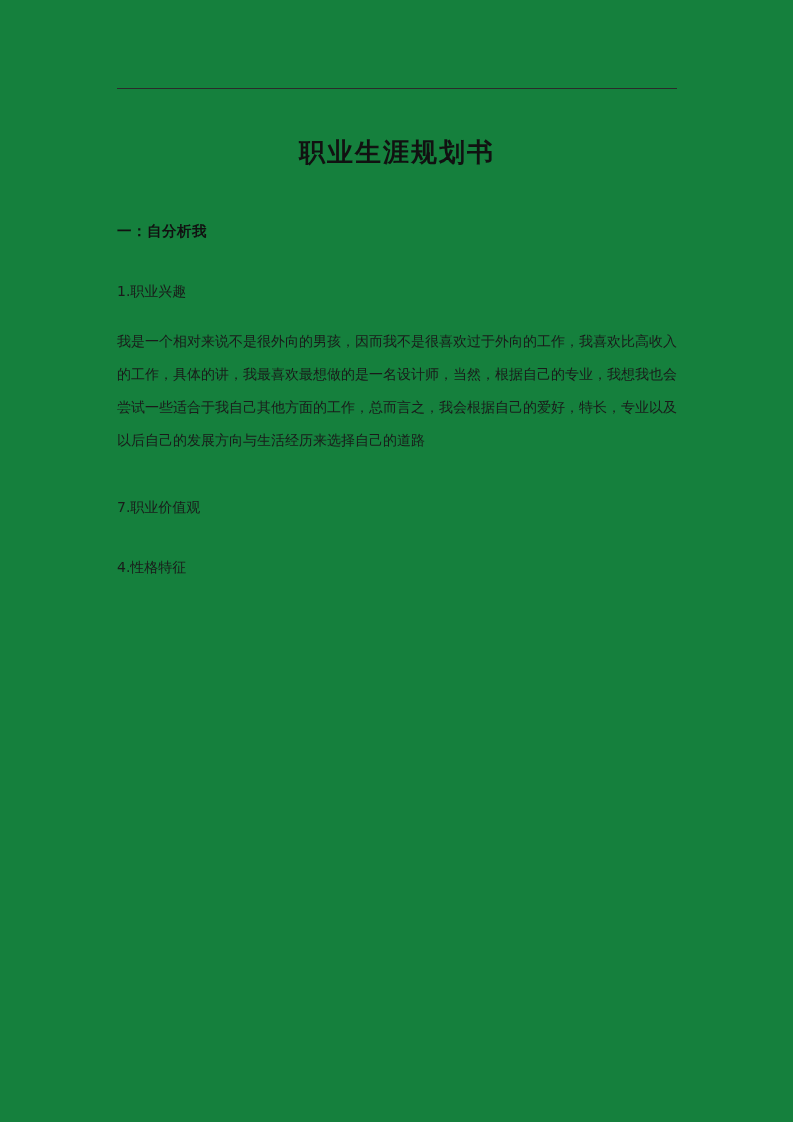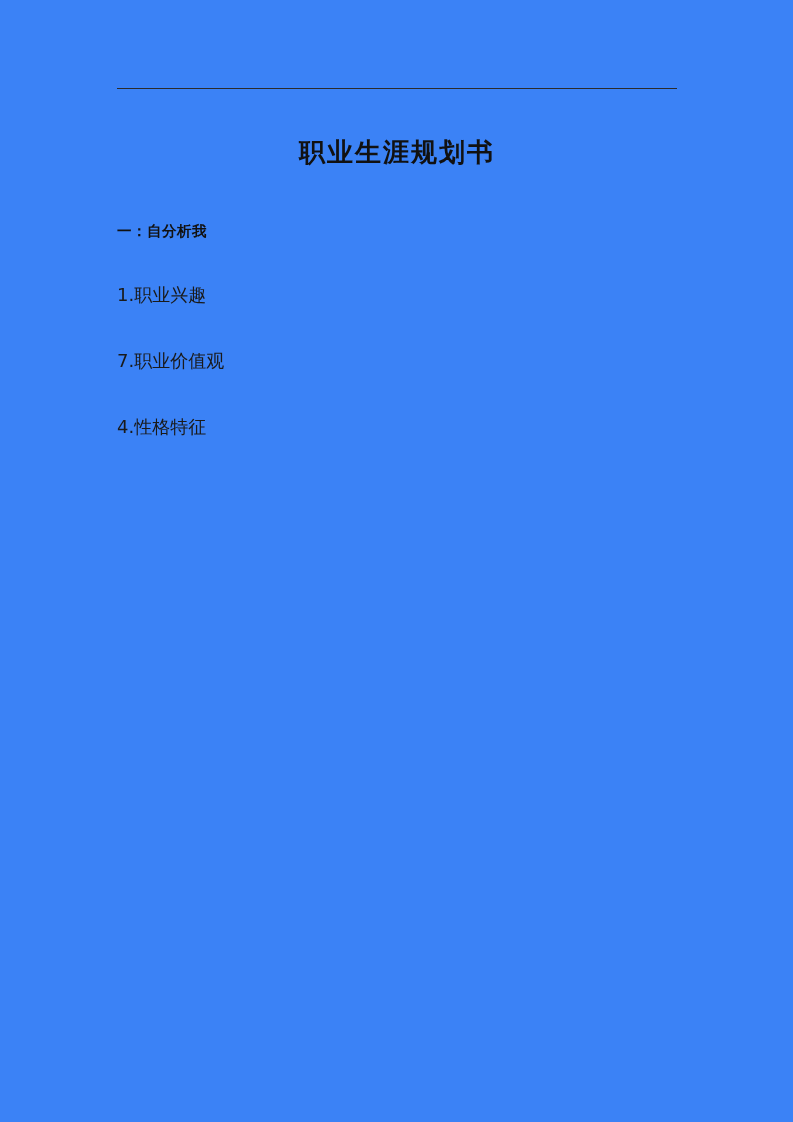--- a/index.html
+++ b/index.html
@@ -14,21 +14,21 @@
     color: #1a1a1a;
     -webkit-font-smoothing: antialiased;
   }
   .page {
     position: relative;
     width: 793px;
     height: 1122px;
     box-sizing: border-box;
     padding: 8px;
     overflow: hidden;
-    background: #3b82f6;
+    background: #15803d;
   }
   .content {
     position: absolute;
     left: 117px;
     top: 88px;
     width: 560px;
   }
   .top-rule {
     width: 100%;
     border-top: 1.5px solid #2b2b2b;
@@ -45,21 +45,21 @@
   }
   .section-heading {
     font-size: 14.5px;
     font-weight: bold;
     margin-top: 52px;
     margin-bottom: 0;
     letter-spacing: 0.5px;
     color: #111111;
   }
   .sub-heading {
-    font-size: 18px;
+    font-size: 14px;
     font-weight: normal;
     margin-top: 42px;
     margin-bottom: 0;
     color: #1a1a1a;
   }
   .para {
     font-size: 14px;
     line-height: 2.35;
     margin-top: 24px;
     margin-bottom: 0;
@@ -75,20 +75,21 @@
   <div class="content">
 
     <div class="top-rule"></div>
 
     <h1 class="doc-title">职业生涯规划书</h1>
 
     <h2 class="section-heading">一：自分析我</h2>
 
     <h3 class="sub-heading">1.职业兴趣</h3>
 
+    <p class="para">我是一个相对来说不是很外向的男孩，因而我不是很喜欢过于外向的工作，我喜欢比高收入的工作，具体的讲，我最喜欢最想做的是一名设计师，当然，根据自己的专业，我想我也会尝试一些适合于我自己其他方面的工作，总而言之，我会根据自己的爱好，特长，专业以及以后自己的发展方向与生活经历来选择自己的道路</p>
 
     <h3 class="sub-heading">7.职业价值观</h3>
 
 
     <h3 class="sub-heading">4.性格特征</h3>
 
 
   </div>
 </div>
 

